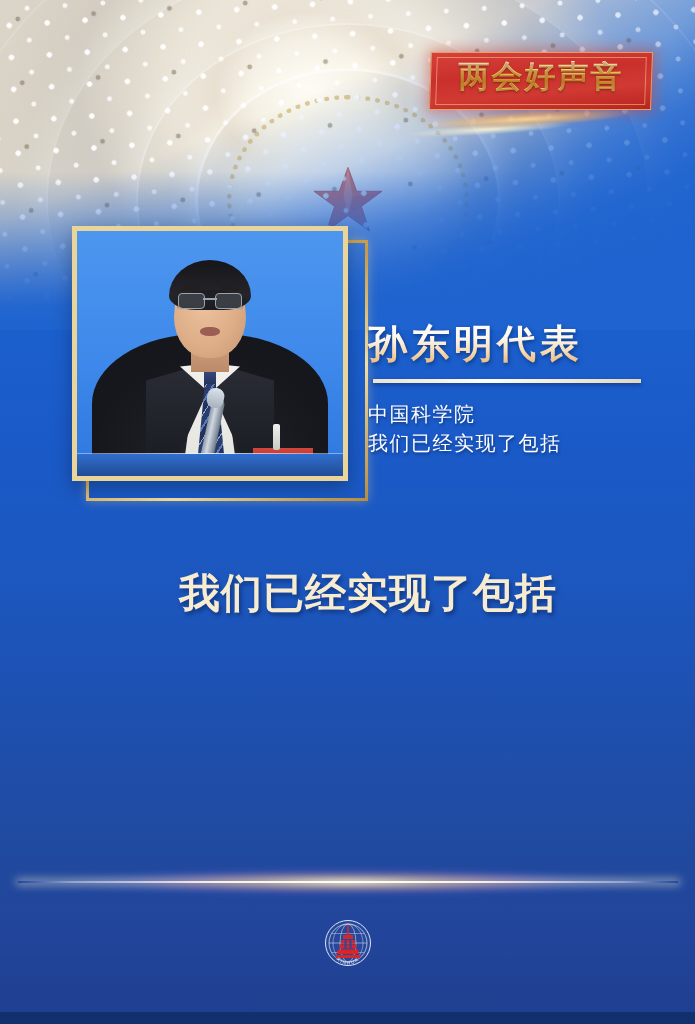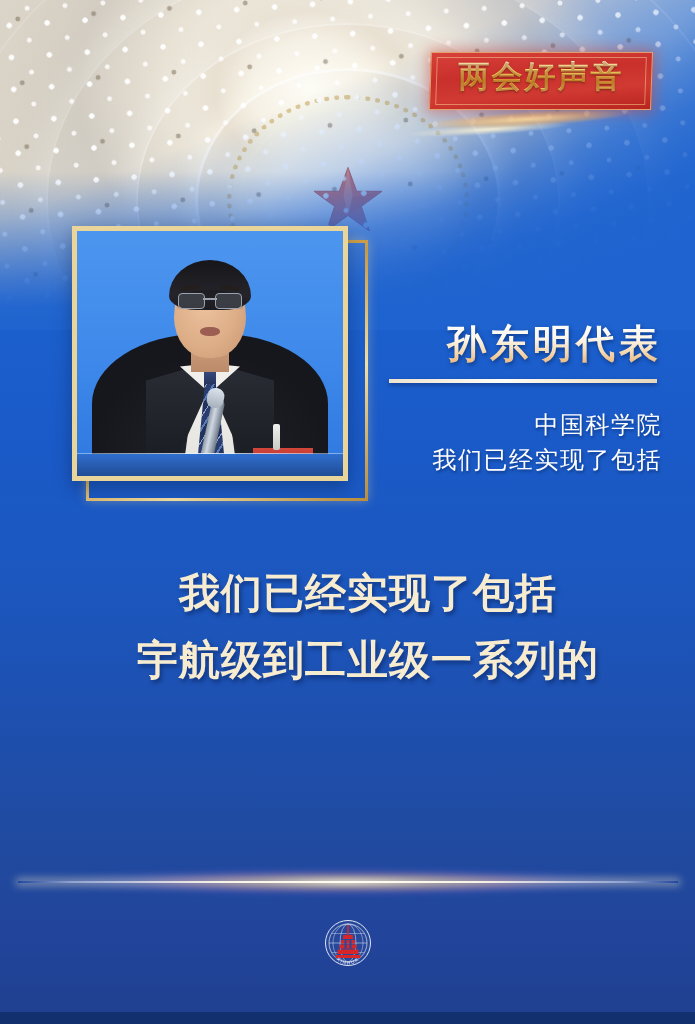--- a/index.html
+++ b/index.html
@@ -358,45 +358,45 @@
     position: absolute;
     left: 196px; bottom: 26px;
     width: 7px; height: 26px;
     background: linear-gradient(180deg, #f0f0ee 0%, #c9c9c6 100%);
     border-radius: 2px;
   }
 
   
   .name-block {
     position: absolute;
-    left: 384px; top: 322px;
+    left: 368px; top: 322px;
     width: 278px;
-    text-align: right;
+    text-align: left;
   }
   .rep-name {
     font-size: 39px;
     font-weight: bold;
     letter-spacing: 4px;
     line-height: 1.12;
     background: linear-gradient(180deg, #ffffff 0%, #fdf6ea 38%, #f5d8ad 70%, #e8b277 100%);
     -webkit-background-clip: text;
     background-clip: text;
     color: transparent;
     -webkit-text-fill-color: transparent;
     filter: drop-shadow(1px 2px 2px rgba(9,40,98,0.65));
   }
   .name-rule {
     width: 268px; height: 4px;
     margin: 13px auto 0;
     background: linear-gradient(90deg, #ede3cf 0%, #fffdf6 42%, #f6ecd6 70%, #e3d6bd 100%);
     box-shadow: 0 2px 4px rgba(8,36,92,0.55);
   }
   .rep-affil {
-    margin-top: 24px;
-    font-size: 24px;
+    margin-top: 17px;
+    font-size: 20px;
     line-height: 1.46;
     color: #ffffff;
     letter-spacing: 1.5px;
     text-shadow: 1px 2px 3px rgba(8,36,92,0.6);
   }
 
   
   .quote {
     position: absolute;
     left: 0; right: 0; top: 560px;
@@ -516,21 +516,20 @@
     <div class="rep-name">孙东明代表</div>
     <div class="name-rule"></div>
     <div class="rep-affil">
       <div>中国科学院</div>
       <div>我们已经实现了包括</div>
     </div>
   </div>
 
   <div class="quote">
     <div class="quote-line">我们已经实现了包括</div>
-    <div class="quote-line">宇航级到工业级一系列的</div>
   </div>
 
   <div class="divider">
     <div class="divider-halo"></div>
     <div class="divider-core"></div>
   </div>
 
   <svg class="logo" viewBox="0 0 100 100">
     <circle cx="50" cy="50" r="47" fill="#27489a"></circle>
     <circle cx="50" cy="50" r="45" fill="none" stroke="#dfe6f5" stroke-width="2"></circle>

